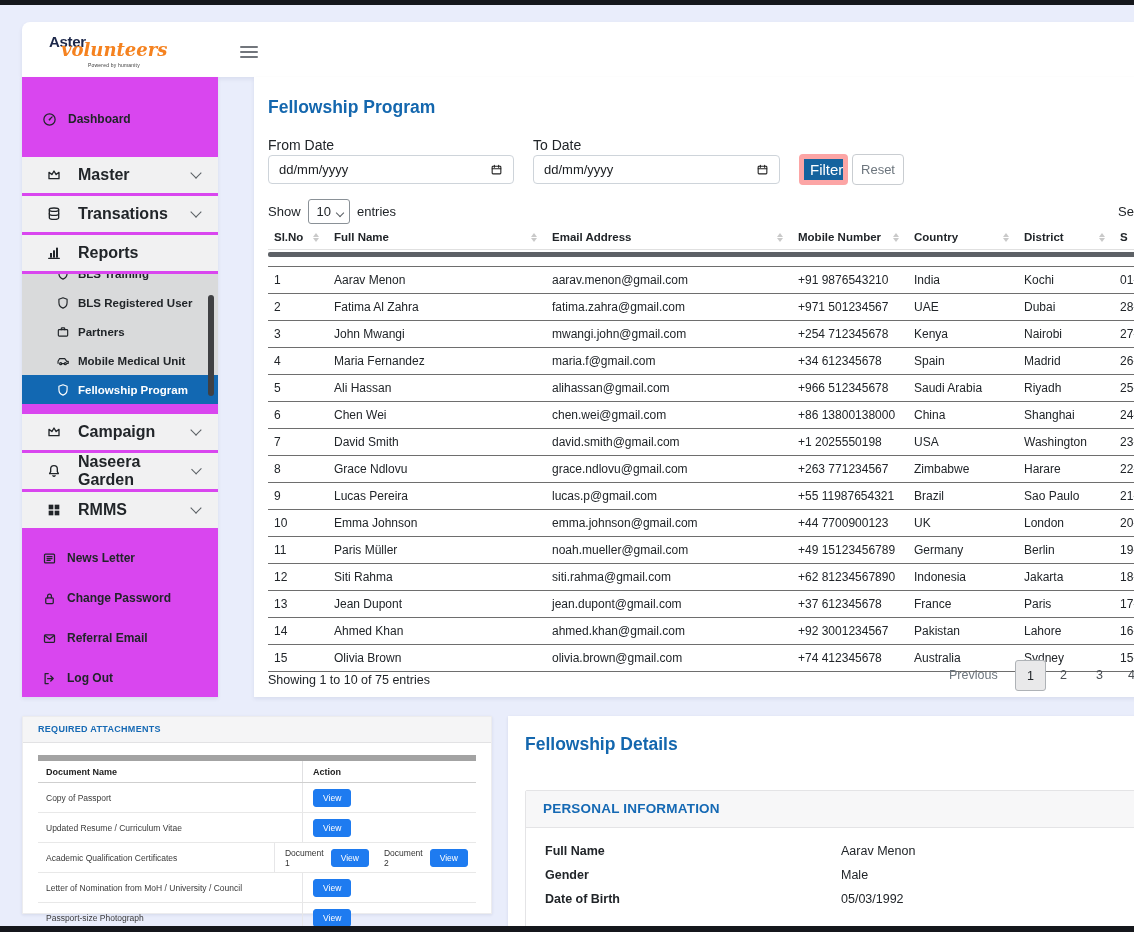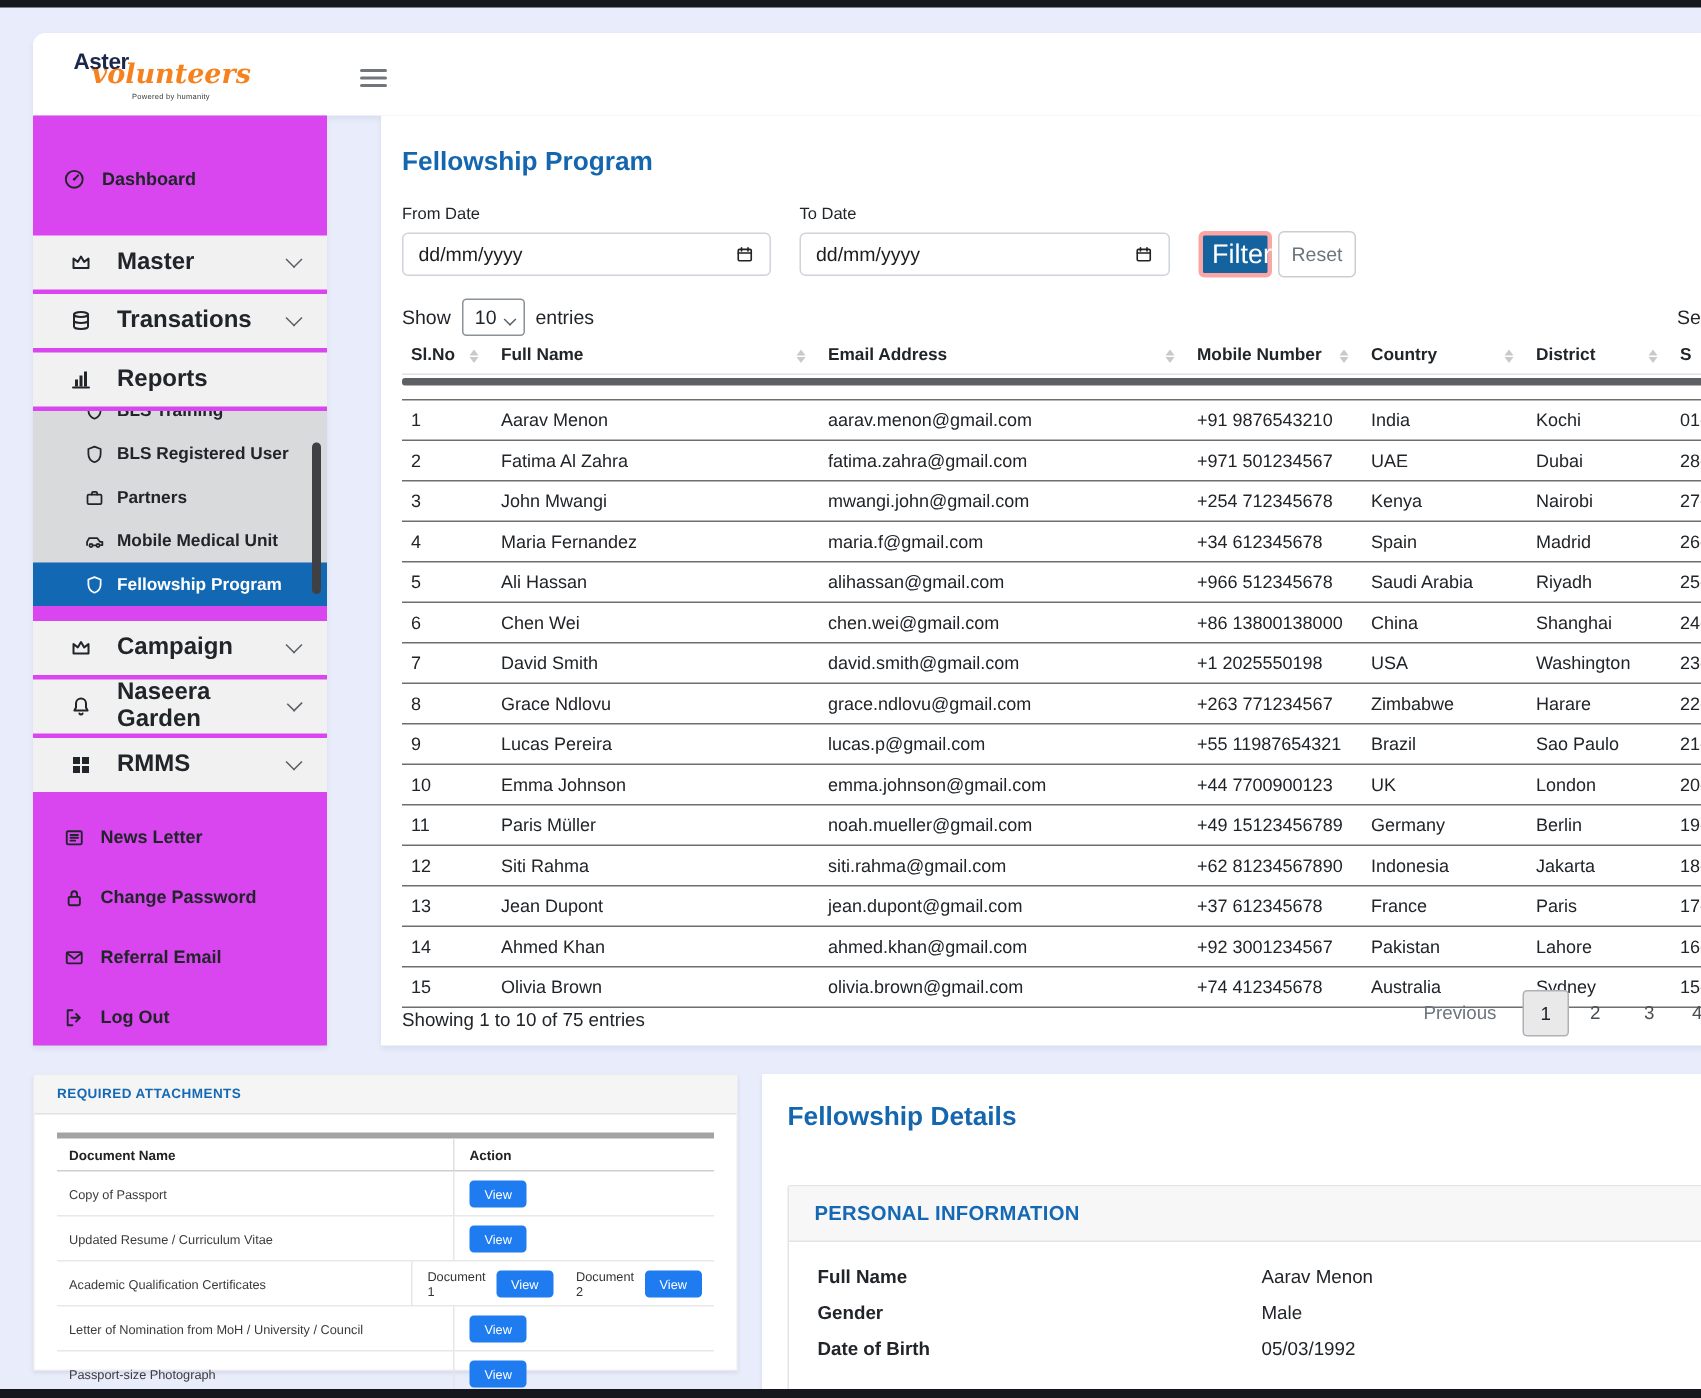--- a/index.html
+++ b/index.html
@@ -40,28 +40,28 @@
   .side-link{height:26px;display:flex;align-items:center;padding-left:20px;gap:10px;
     font-size:12px;font-weight:700;color:#212529;margin-bottom:14px;cursor:pointer;}
   .side-scrollbar{position:absolute;right:4px;top:218px;width:6px;height:101px;background:#3f4043;border-radius:3px;}
   .icon{display:inline-flex;flex:none;}
   .icon svg{display:block;}
 
   
   .main{position:absolute;left:254px;top:77px;width:900px;height:620px;background:#fff;
     box-shadow:0 2px 4px rgba(25,40,90,.08);}
   .page-title{position:absolute;left:14px;top:20px;margin:0;font-size:17.5px;font-weight:700;color:#1467ae;}
-  .flabel{position:absolute;font-size:11px;color:#212529;}
+  .flabel{position:absolute;font-size:14px;color:#212529;}
   .from-label{left:14px;top:60px;} .to-label{left:279px;top:60px;}
   .dinput{position:absolute;top:78px;width:246px;height:29px;border:1px solid #ced4da;border-radius:4px;
     background:#fff;box-sizing:border-box;display:flex;align-items:center;padding:0 10px;font-size:13px;color:#1b1e21;}
   .dinput .cal{margin-left:auto;color:#222;}
   .from-input{left:14px;} .to-input{left:279px;width:247px;}
   .btn-filter{position:absolute;left:545px;top:77px;width:49px;height:31px;background:#15639e;color:#fff;
-    border:3px solid #fca5a5;border-radius:4px;font-size:18px;font-family:inherit;cursor:pointer;}
+    border:5px solid #fca5a5;border-radius:4px;font-size:15px;font-family:inherit;cursor:pointer;}
   .btn-reset{position:absolute;left:598px;top:77px;width:52px;height:31px;background:#fff;color:#6c757d;
     border:1px solid #c9cdd1;border-radius:4px;font-size:13px;font-family:inherit;cursor:pointer;}
   .show-row{position:absolute;left:14px;top:122px;display:flex;align-items:center;gap:7px;font-size:13px;}
   .entries-select{display:inline-flex;align-items:center;gap:6px;border:1px solid #8a9197;border-radius:3px;
     height:23px;padding:0 6px 0 8px;font-size:13px;cursor:pointer;background:#fff;}
   .entries-select .chev{margin:0 0 -2px 0;width:5px;height:5px;}
   .search-label{position:absolute;left:864px;top:127px;font-size:13px;white-space:nowrap;}
 
   table{border-collapse:collapse;table-layout:fixed;}
   .tbl{position:absolute;left:14px;top:151px;width:886px;}
@@ -86,21 +86,21 @@
     background:#e9e9ea;display:flex;align-items:center;justify-content:center;font-size:12.5px;color:#212529;
     box-sizing:border-box;cursor:pointer;}
 
   
   .card{position:absolute;background:#fff;box-shadow:0 1px 3px rgba(25,40,90,.10);}
   .attachments{left:22px;top:716px;width:470px;height:198px;border:1px solid #ececee;box-sizing:border-box;}
   .att-header{height:25px;line-height:25px;background:#f5f5f6;border-bottom:1px solid #e2e2e4;
     padding-left:15px;font-size:9px;font-weight:700;color:#1569b4;letter-spacing:.3px;}
   .att-body{padding:12px 15px 0 15px;}
   .att-row{display:flex;align-items:center;border-bottom:1px solid #e8e8e8;min-height:29px;}
-  .att-row.head{border-top:4px solid #a3a3a3;border-bottom:1px solid #cfcfcf;min-height:21px;}
+  .att-row.head{border-top:6px solid #a3a3a3;border-bottom:1px solid #cfcfcf;min-height:21px;}
   .att-row.head span{font-size:9px;font-weight:700;color:#222;}
   .att-name{width:264px;font-size:8.5px;color:#3a3a3a;padding:2px 8px 2px 8px;box-sizing:border-box;}
   .att-action{flex:1;border-left:1px solid #e6e6e8;padding:4px 0 4px 10px;display:flex;align-items:center;gap:7px;
     align-self:stretch;}
   .att-row.head .att-action{border-left:1px solid #e0e0e2;}
   .doc-label{font-size:8.5px;color:#333;}
   .btn-view{background:#1e7bf0;color:#fff;border:1px solid #1e7bf0;border-radius:3px;font-size:8.5px;
     font-family:inherit;padding:3px 9px;cursor:pointer;margin-right:8px;}
 
   .details{left:508px;top:716px;width:640px;height:216px;}

